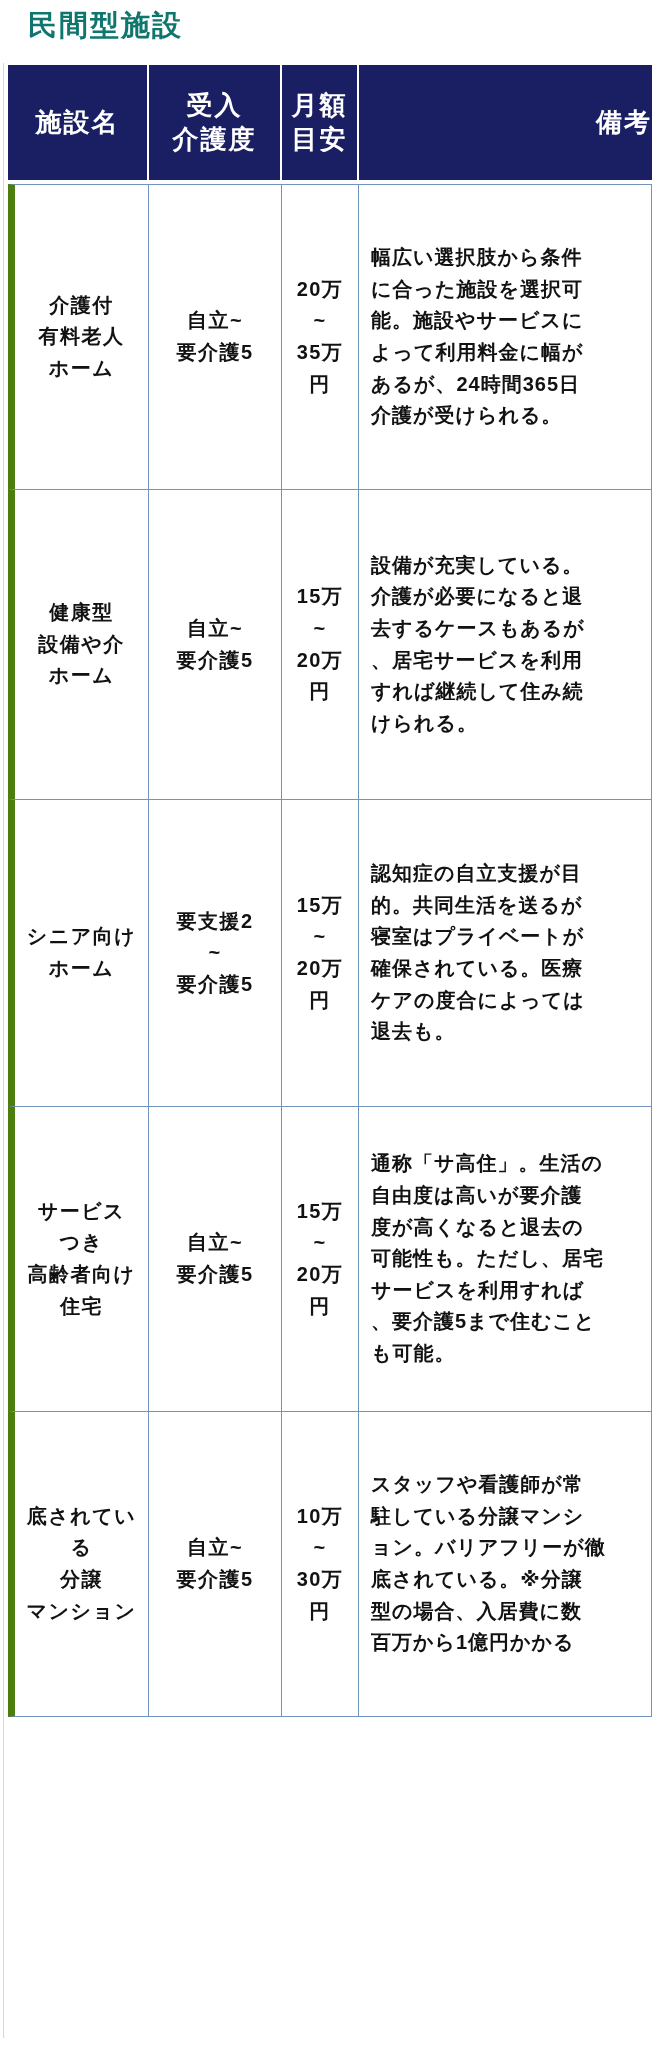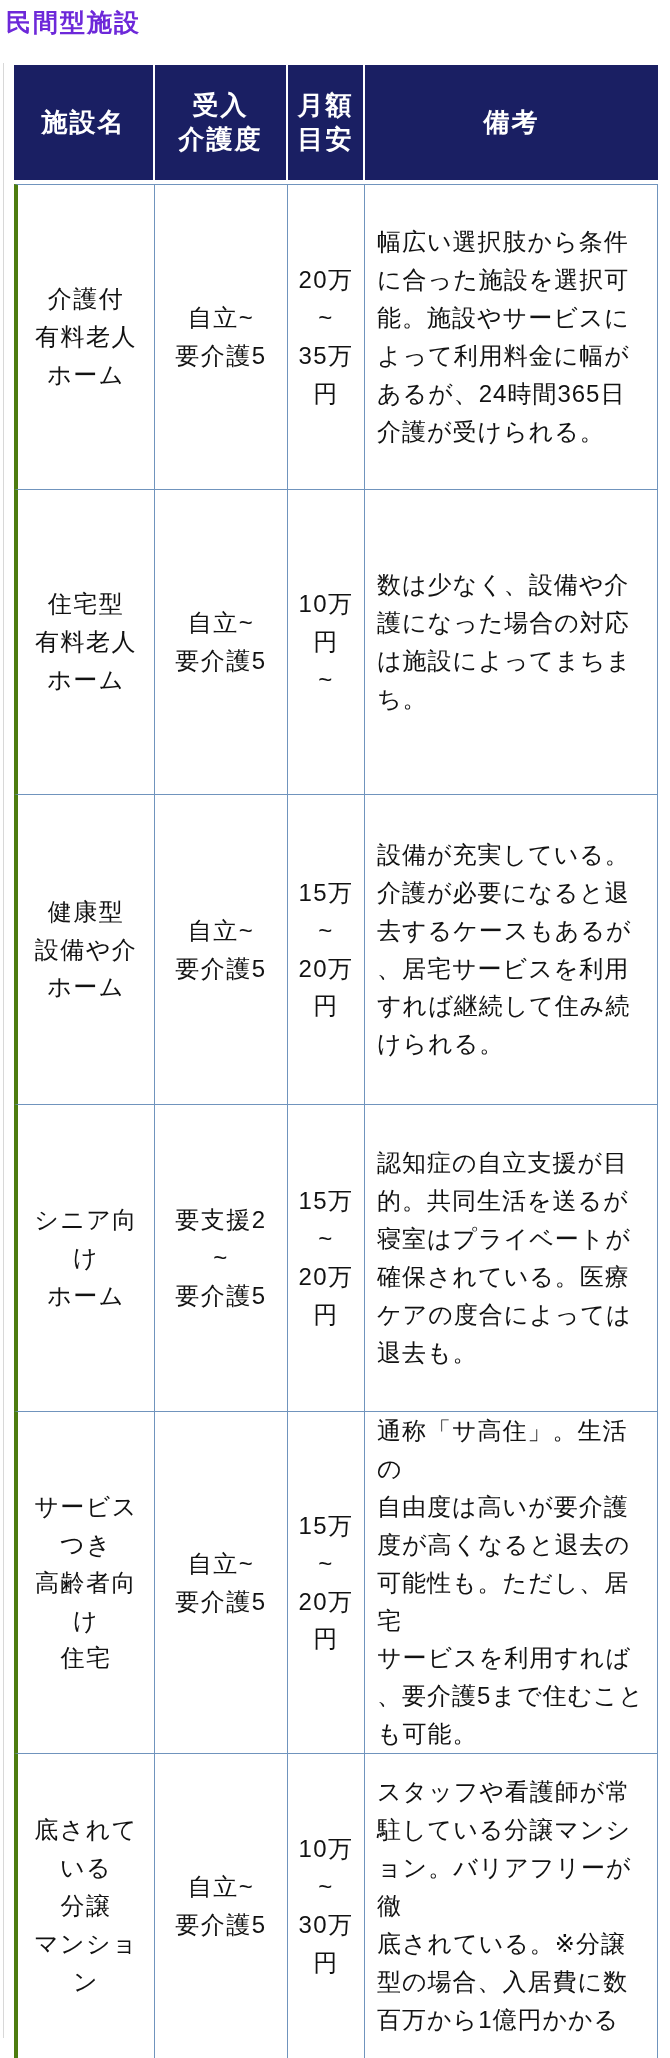--- a/index.html
+++ b/index.html
@@ -18,30 +18,30 @@
   .left-rule {
     position: absolute;
     left: 3px;
     top: 63px;
     width: 1px;
     height: 1975px;
     background: #d8d8d8;
   }
   .page-title {
     position: absolute;
-    left: 6px;
+    left: 28px;
     top: 6px;
-    font-size: 25px;
+    font-size: 29px;
     font-weight: bold;
     letter-spacing: 2px;
-    color: #6d28d9;
+    color: #0f766e;
   }
   table.facilities {
     position: absolute;
-    left: 14px;
+    left: 8px;
     top: 65px;
     width: 644px;
     table-layout: fixed;
     border-collapse: separate;
     border-spacing: 0;
   }
   col.c-name    { width: 141px; }
   col.c-care    { width: 133px; }
   col.c-monthly { width: 77px; }
   col.c-remarks { width: 293px; }
@@ -55,37 +55,37 @@
     font-weight: bold;
     letter-spacing: 2px;
     text-align: center;
     vertical-align: middle;
     white-space: pre-line;
     line-height: 1.3;
     border-right: 2px solid #ffffff;
     border-bottom: 4px solid #ffffff;
     padding: 0;
   }
-  th:last-child { border-right: none; }
+  th:last-child { border-right: none; text-align: right; }
 
   td {
     box-sizing: border-box;
     border-right: 1px solid #7094bd;
     border-bottom: 1px solid #7094bd;
     color: #121212;
-    font-size: 24px;
-    font-weight: 400;
+    font-size: 20px;
+    font-weight: 700;
     letter-spacing: 1.5px;
     text-align: center;
     vertical-align: middle;
     white-space: pre-line;
     line-height: 1.58;
     padding: 0 4px;
   }
-  td:first-child { border-left: 4px solid #4d7c0f; }
+  td:first-child { border-left: 7px solid #4d7c0f; }
   tbody tr:first-child td { border-top: 1px solid #7094bd; }
 
   td.remarks {
     text-align: left;
     padding: 0 8px 0 12px;
     letter-spacing: 1px;
   }
   tr.r1 { height: 306px; }
   tr.r2 { height: 305px; }
   tr.r3 { height: 310px; }
@@ -129,34 +129,20 @@
 ~
 35万
 円</td>
         <td class="remarks">幅広い選択肢から条件
 に合った施設を選択可
 能。施設やサービスに
 よって利用料金に幅が
 あるが、24時間365日
 介護が受けられる。</td>
       </tr>
-      <tr class="r2">
-        <td class="name">住宅型
-有料老人
-ホーム</td>
-        <td class="care">自立~
-要介護5</td>
-        <td class="monthly">10万
-円
-~</td>
-        <td class="remarks">数は少なく、設備や介
-護になった場合の対応
-は施設によってまちま
-ち。</td>
-      </tr>
       <tr class="r3">
         <td class="name">健康型
 設備や介
 ホーム</td>
         <td class="care">自立~
 要介護5</td>
         <td class="monthly">15万
 ~
 20万
 円</td>

